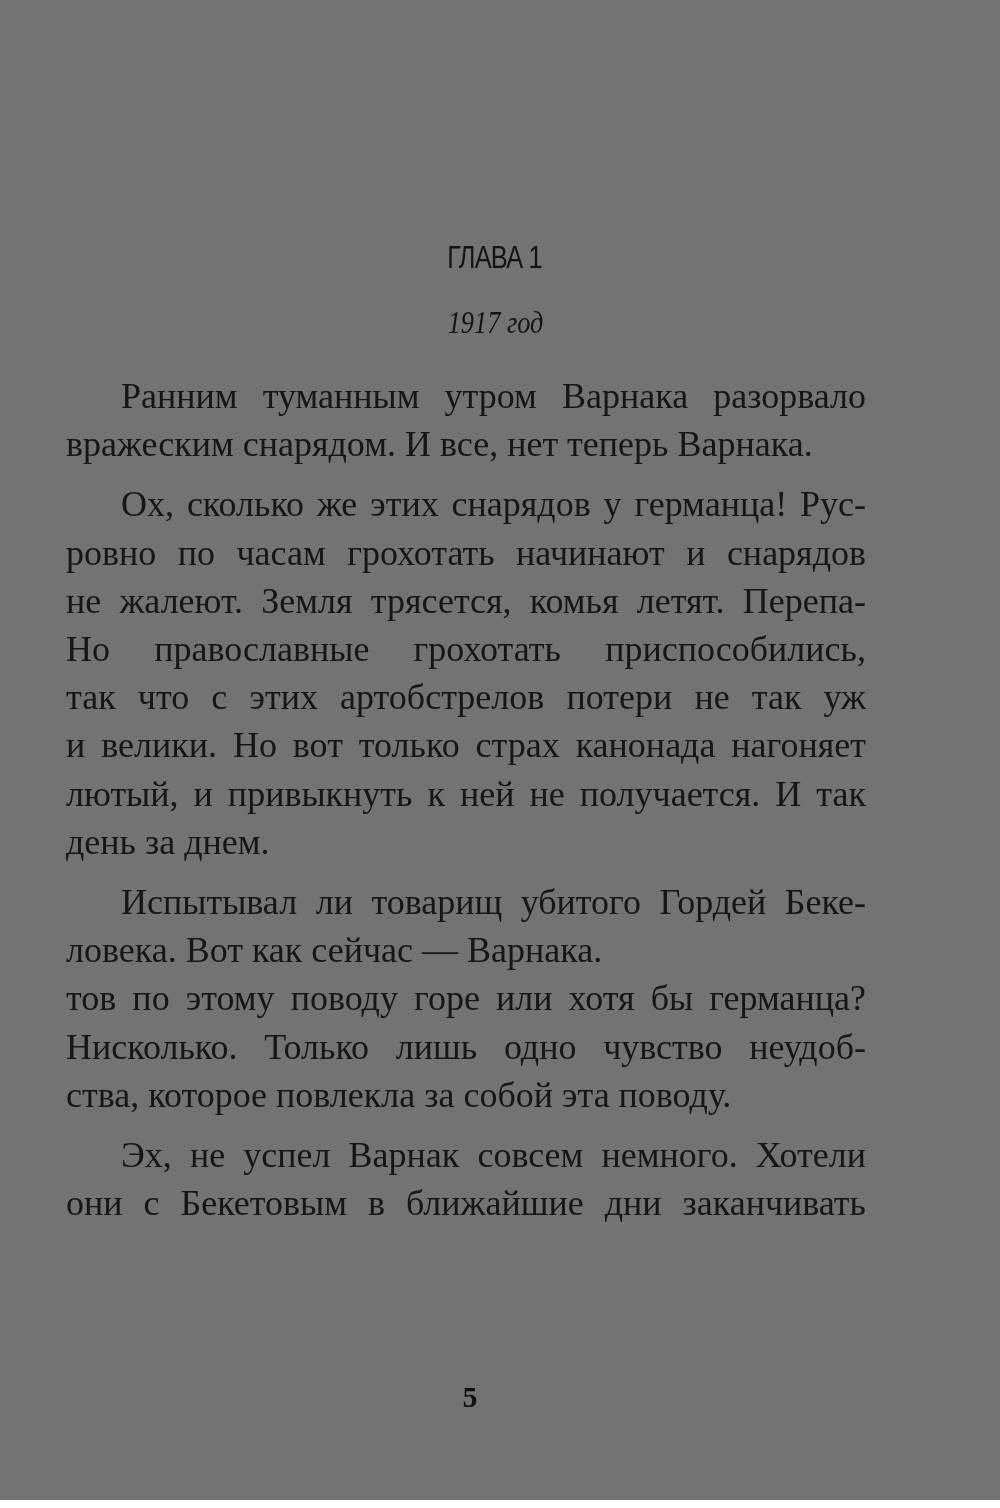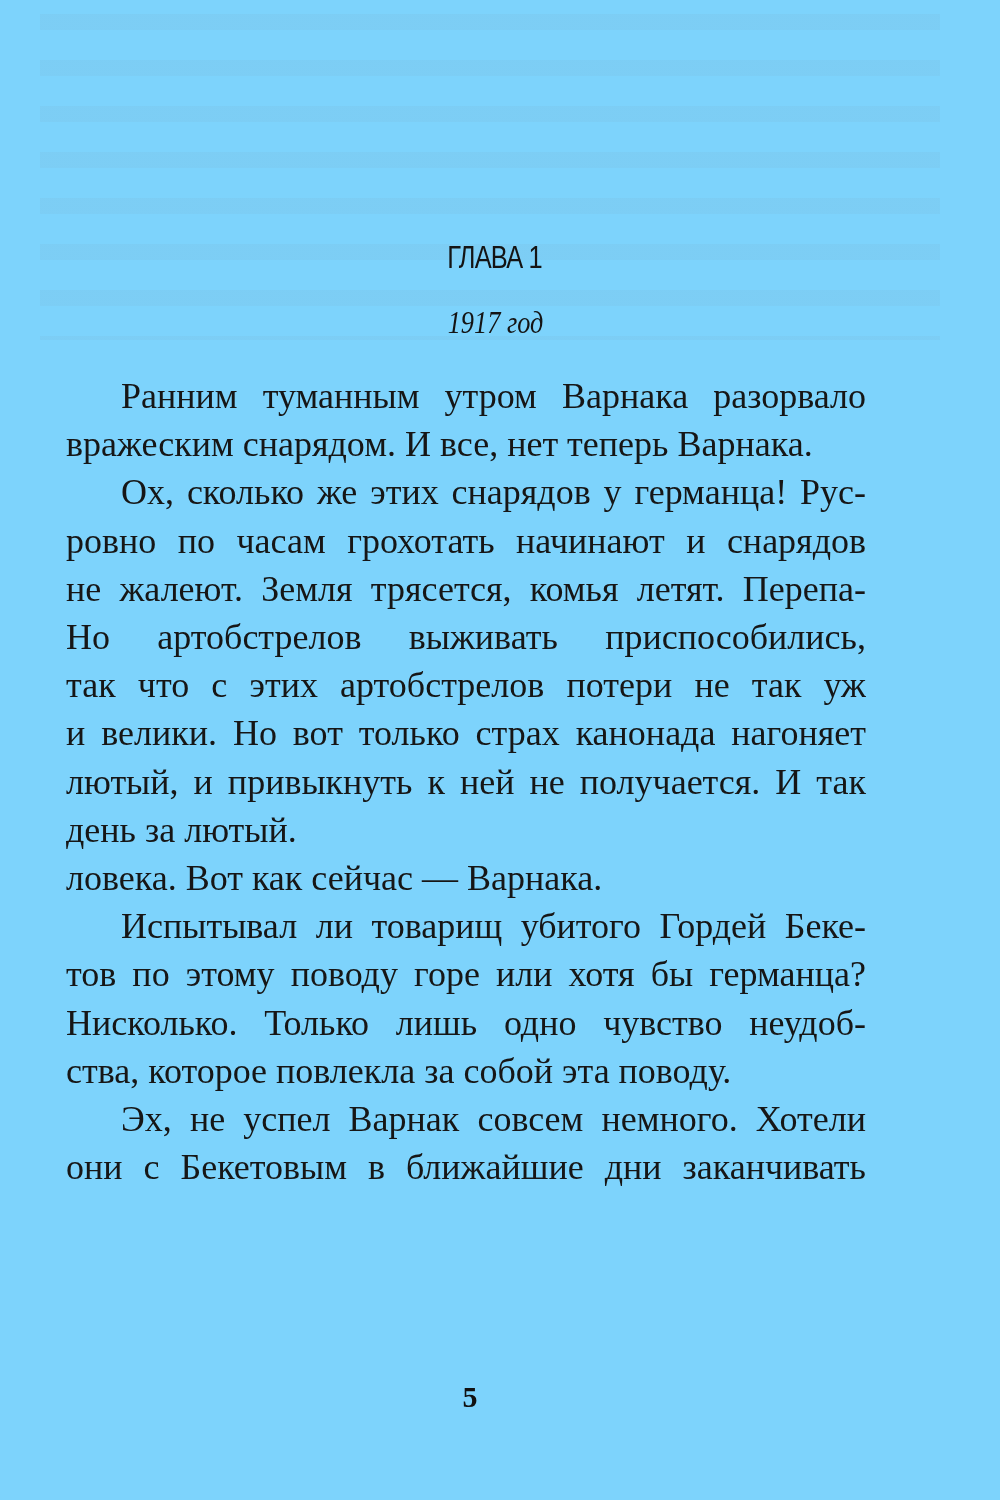--- a/index.html
+++ b/index.html
@@ -12,21 +12,21 @@
       height: 1508px;
       position: relative;
       overflow: hidden;
     }
     .page {
       position: absolute;
       left: 0;
       top: 0;
       width: 1000px;
       height: 1500px;
-      background: #7dd3fc;
+      background: #737373;
     }
     .ghost {
       position: absolute;
       left: 40px;
       top: 0;
       width: 900px;
       height: 340px;
       background:
         repeating-linear-gradient(to bottom,
           rgba(0,0,0,0) 0px, rgba(0,0,0,0) 14px,
@@ -79,20 +79,21 @@
       transform-origin: 0 0;
     }
     .line.last {
       text-align-last: left;
     }
     .line.indent {
       padding-left: 55px;
       width: 745px;
     }
     .line.gap {
+      margin-top: 12px;
     }
     .page-number {
       position: absolute;
       left: 0;
       width: 940px;
       top: 1380px;
       text-align: center;
       font-family: "Liberation Serif", serif;
       font-weight: bold;
       font-size: 30px;
@@ -109,29 +110,29 @@
   <div class="chapter-sub">1917 год</div>
 
   <div class="body-text">
 
     <span class="line indent">Ранним туманным утром Варнака разорвало</span>
     <span class="line last">вражеским снарядом. И все, нет теперь Варнака.</span>
 
     <span class="line indent gap">Ох, сколько же этих снарядов у германца! Рус-</span>
     <span class="line">ровно по часам грохотать начинают и снарядов</span>
     <span class="line">не жалеют. Земля трясется, комья летят. Перепа-</span>
-    <span class="line">Но артобстрелов выживать приспособились,</span>
+    <span class="line">Но православные грохотать приспособились,</span>
     <span class="line">так что с этих артобстрелов потери не так уж</span>
     <span class="line">и велики. Но вот только страх канонада нагоняет</span>
     <span class="line">лютый, и привыкнуть к ней не получается. И так</span>
-    <span class="line last">день за лютый.</span>
+    <span class="line last">день за днем.</span>
+
+    <span class="line indent gap">Испытывал ли товарищ убитого Гордей Беке-</span>
 
     <span class="line last">ловека. Вот как сейчас — Варнака.</span>
-
-    <span class="line indent gap">Испытывал ли товарищ убитого Гордей Беке-</span>
     <span class="line">тов по этому поводу горе или хотя бы германца?</span>
     <span class="line">Нисколько. Только лишь одно чувство неудоб-</span>
     <span class="line last">ства, которое повлекла за собой эта поводу.</span>
 
     <span class="line indent gap">Эх, не успел Варнак совсем немного. Хотели</span>
     <span class="line">они с Бекетовым в ближайшие дни заканчивать</span>
   </div>
 
   <div class="page-number">5</div>
 </div>

